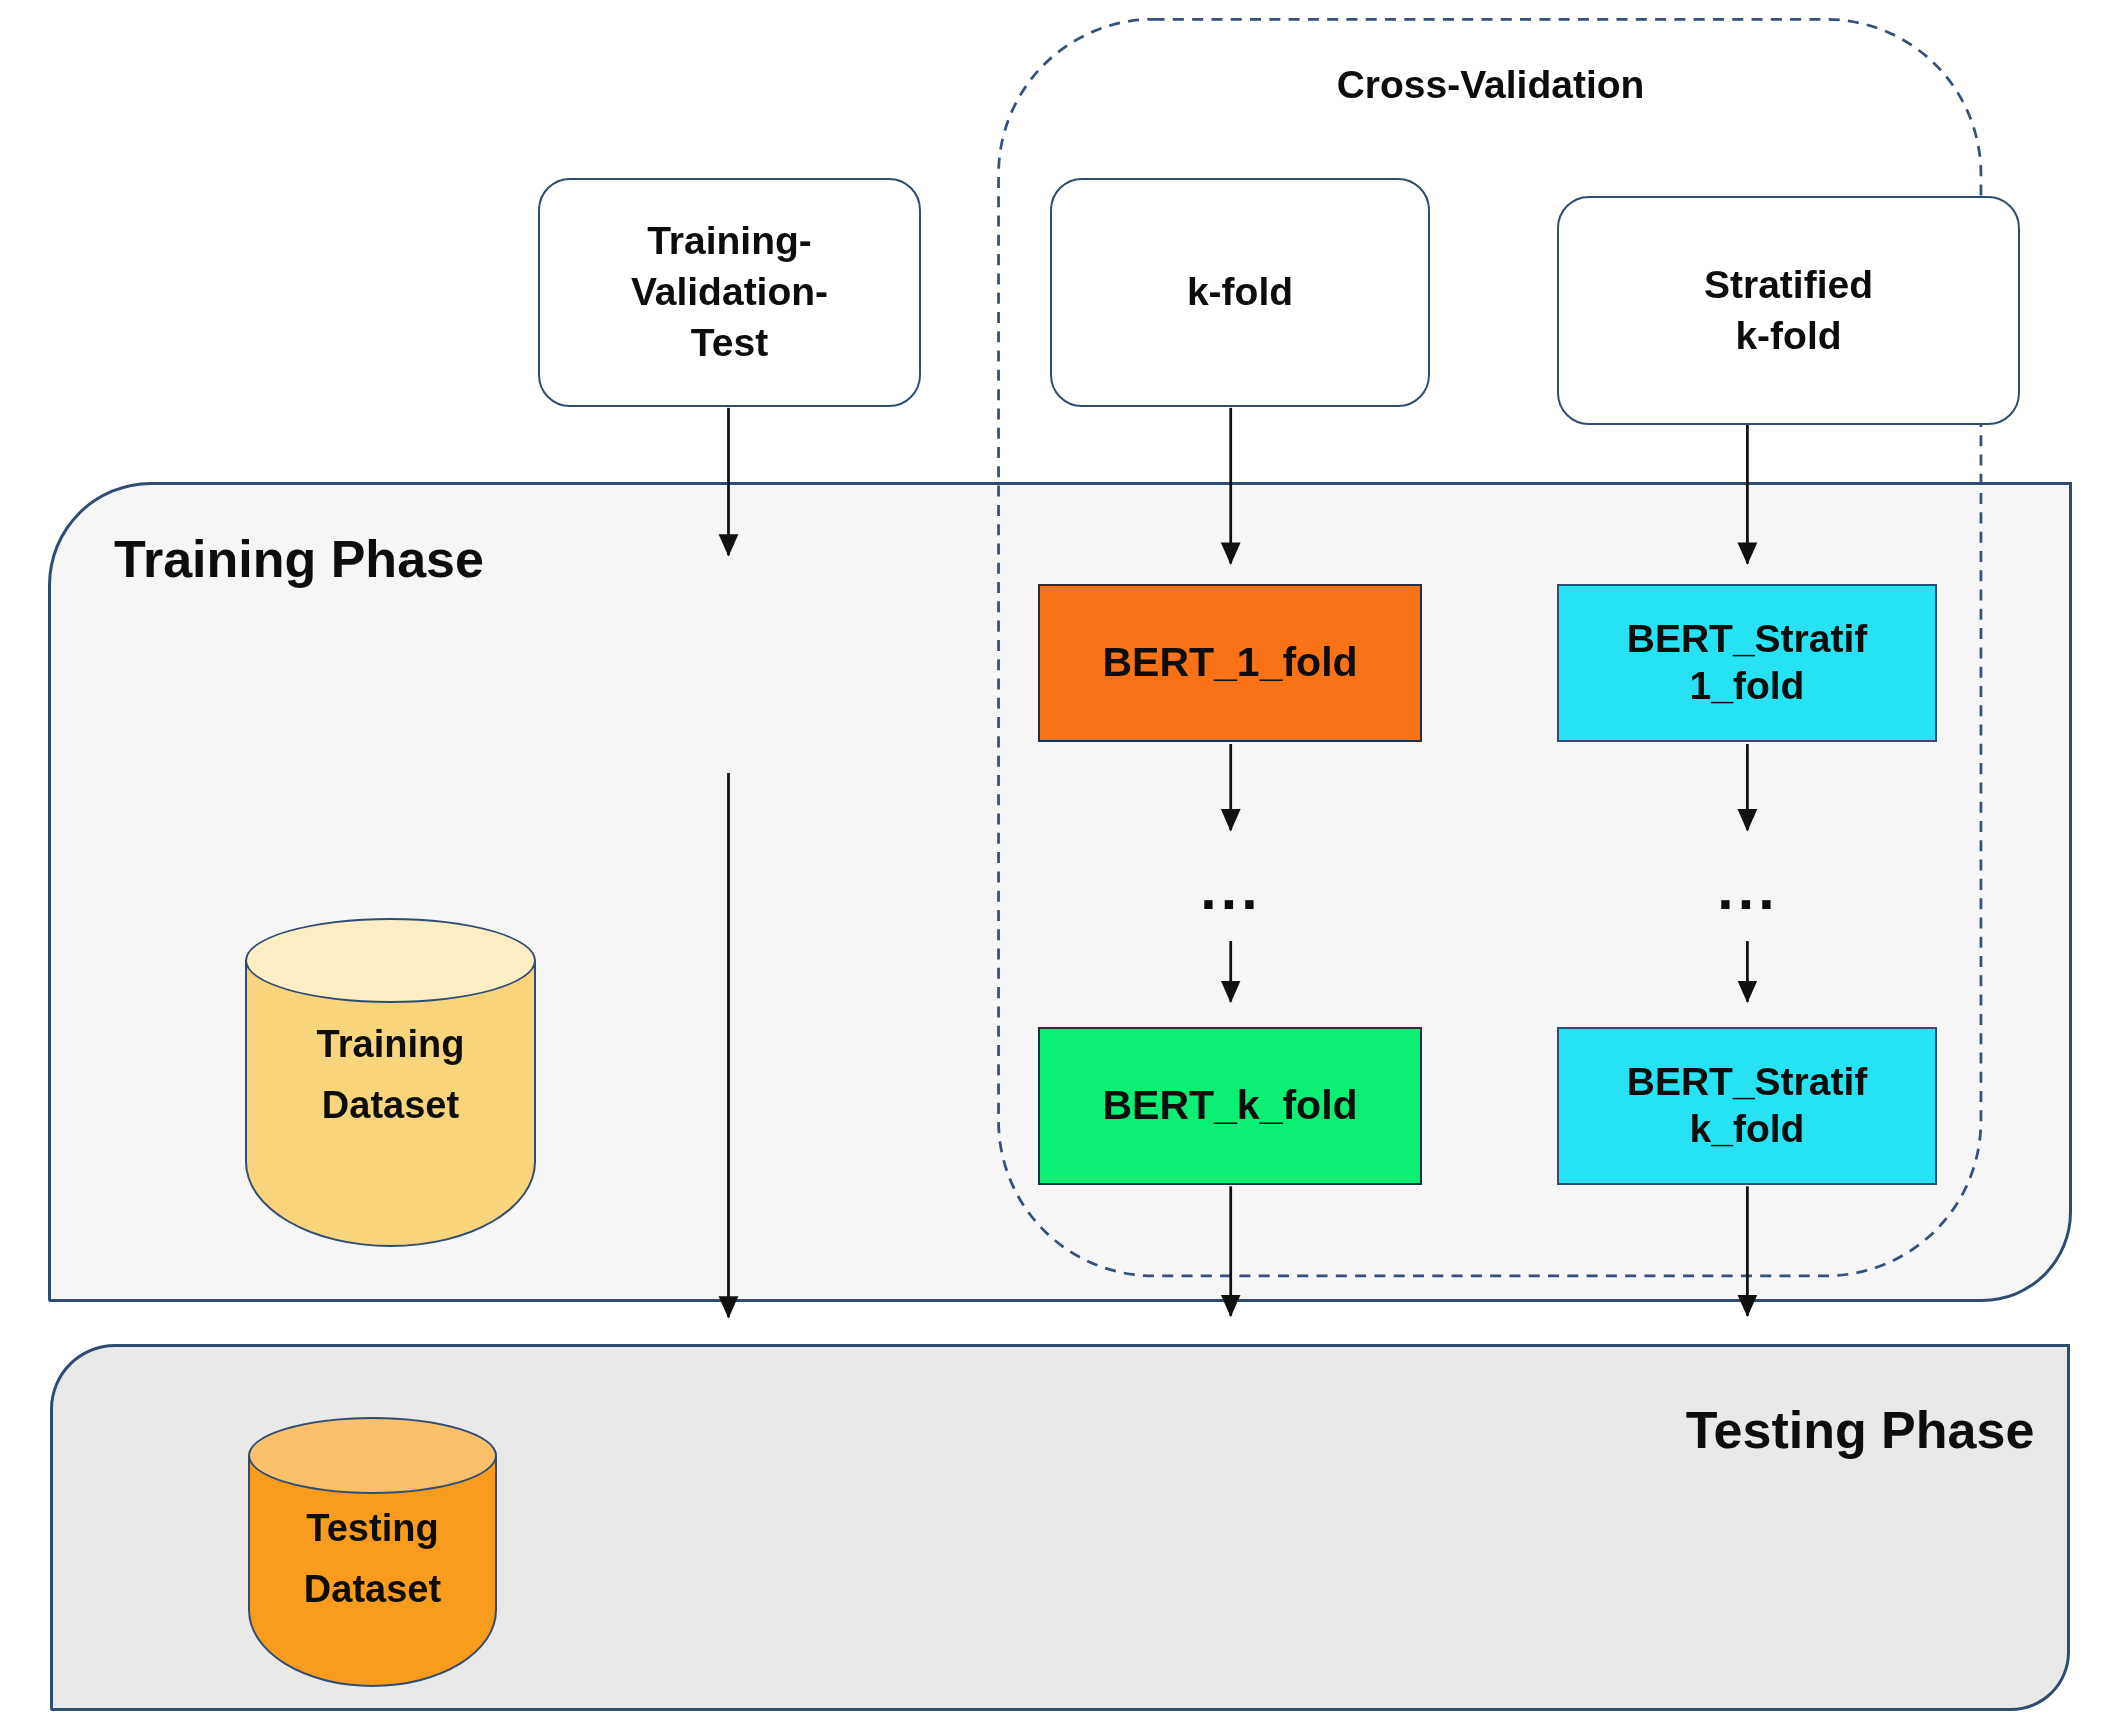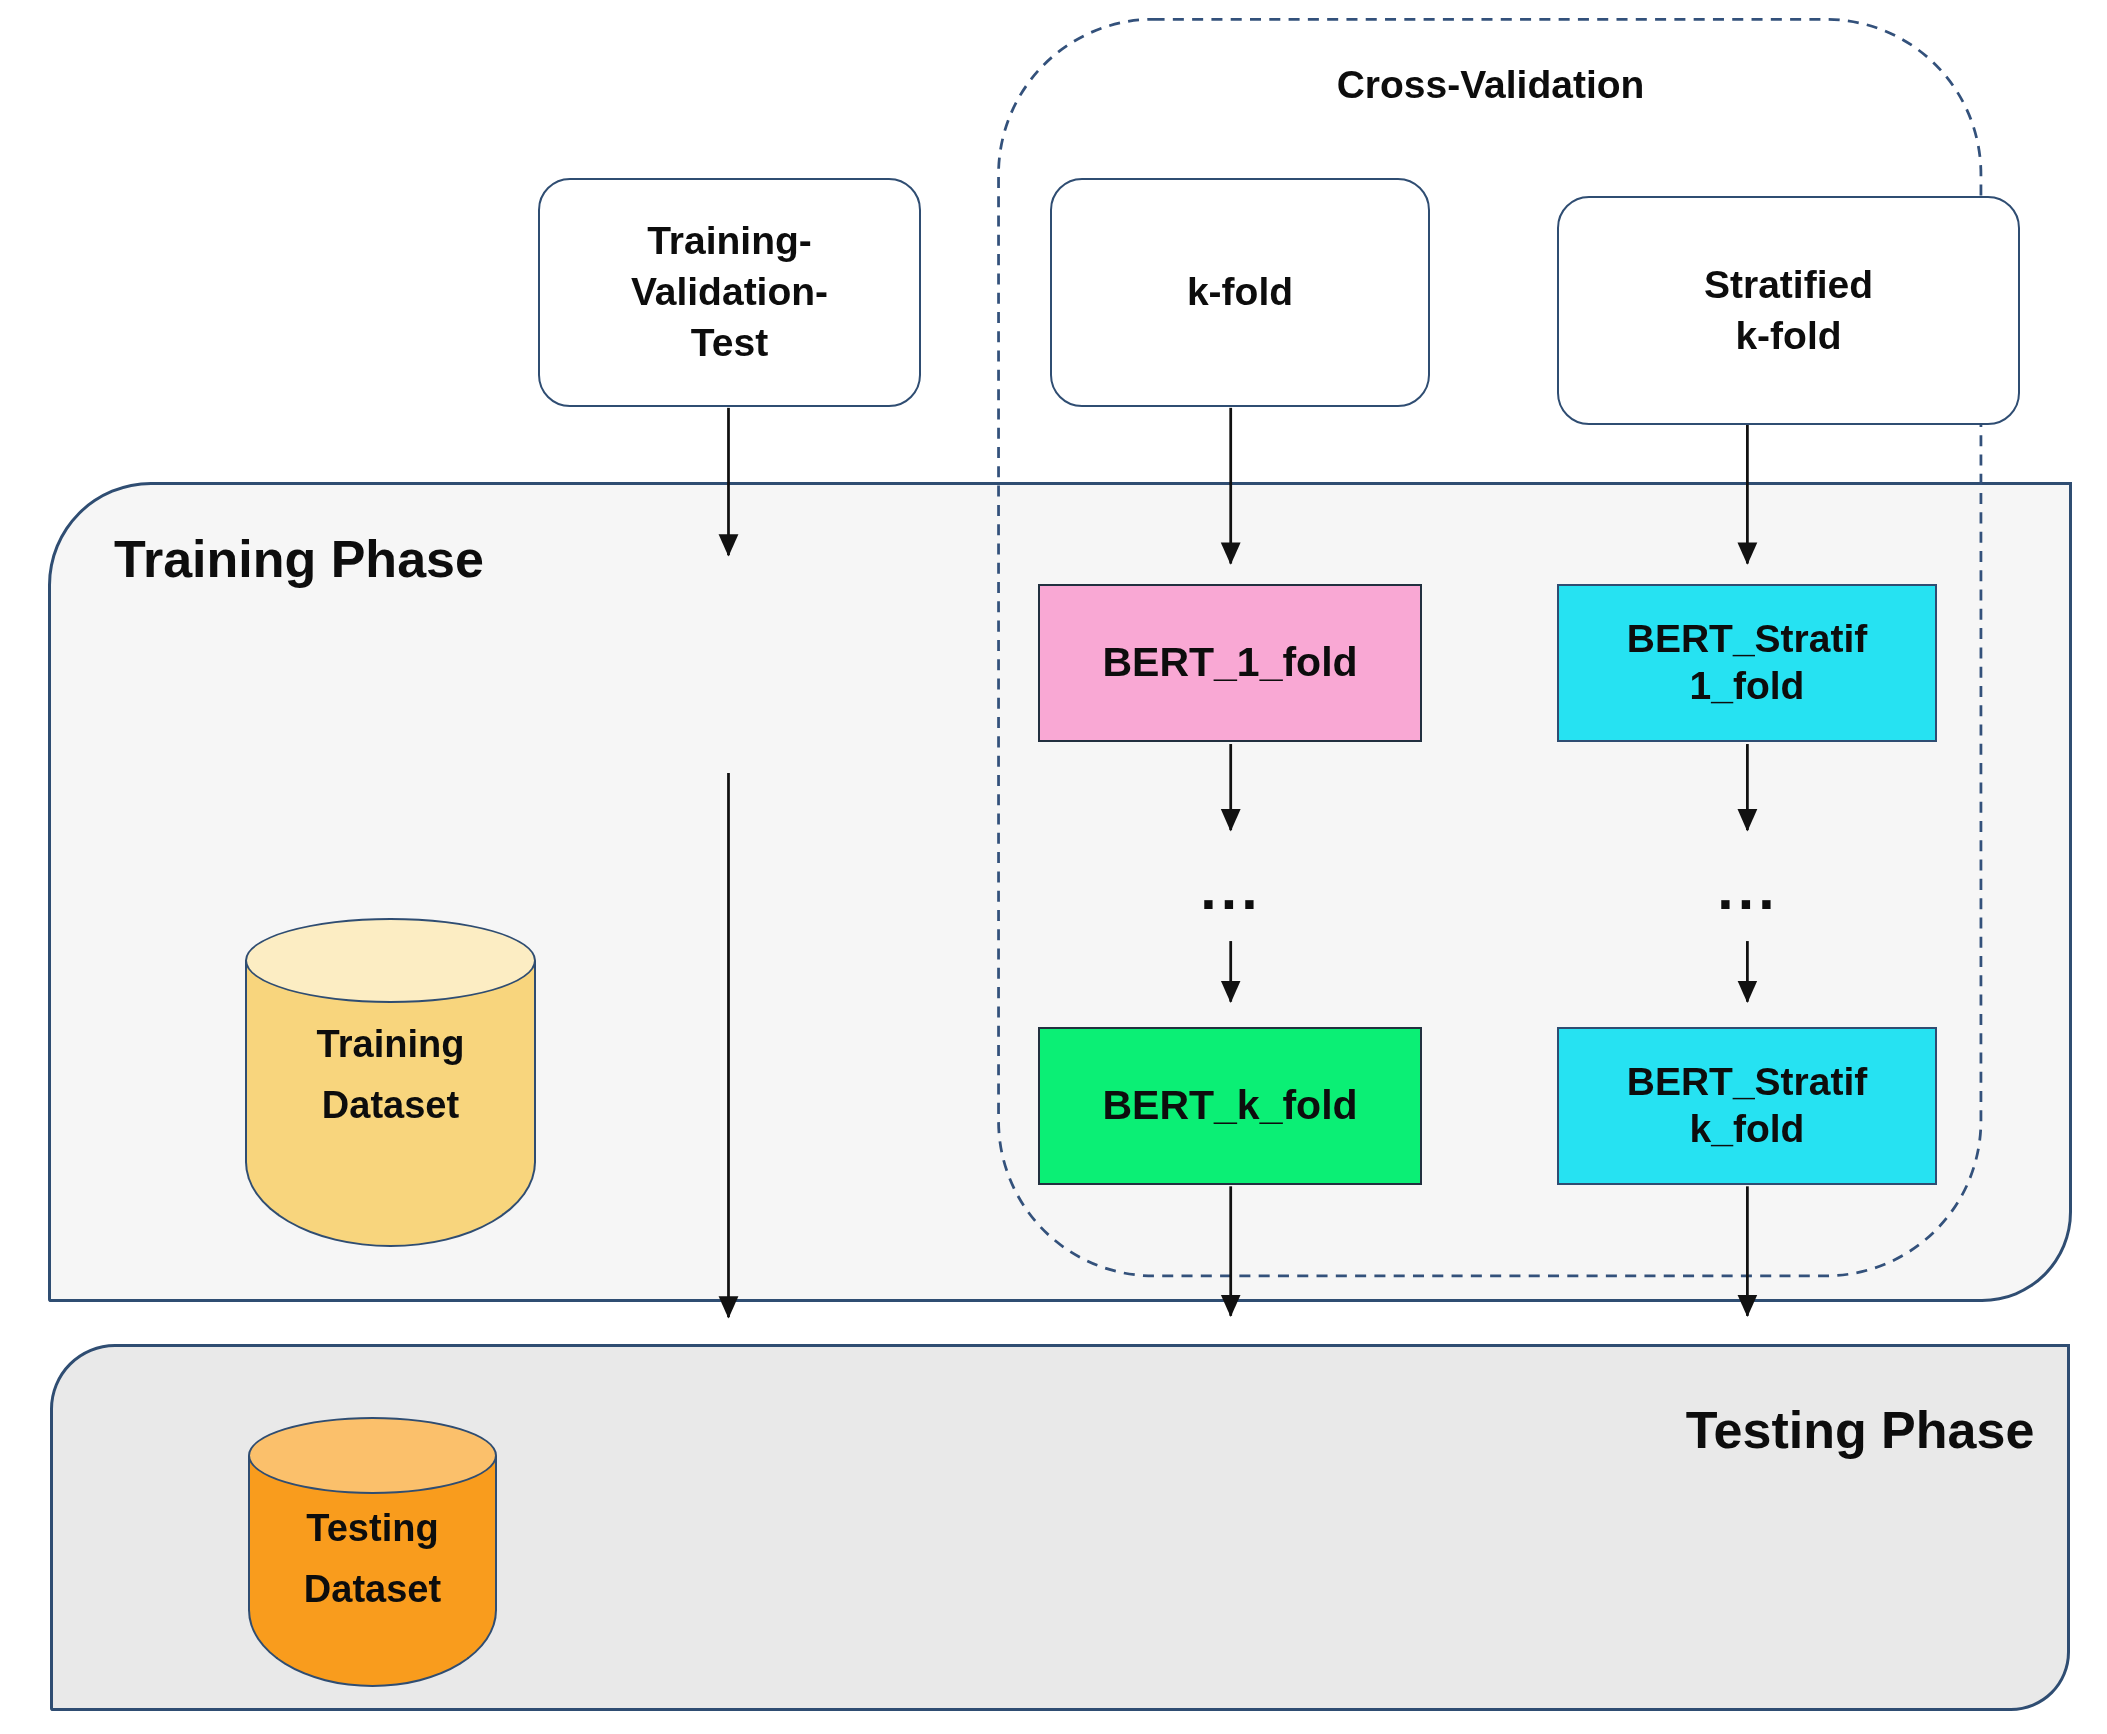--- a/index.html
+++ b/index.html
@@ -125,21 +125,21 @@
 
   <div class="abs" id="cv-label">Cross-Validation</div>
   <div class="abs pill" id="box-kfold">
     <span>k-fold</span>
   </div>
   <div class="abs pill" id="box-strat">
     <span>Stratified</span>
     <span>k-fold</span>
   </div>
 
-  <div class="abs model greenish" id="bert-1fold" style="background-color: #f9a8d4;">
+  <div class="abs model greenish" id="bert-1fold" style="background-color: #f97316;">
     <span>BERT_1_fold</span>
   </div>
   <div class="abs model" id="bert-strat-1fold" style="background-color: rgb(38, 226, 242);">
     <span>BERT_Stratif</span>
     <span>1_fold</span>
   </div>
   <div class="abs model greenish" id="bert-kfold" style="background-color: rgb(11, 239, 117); text-align: center;">
     <span>BERT_k_fold</span>
   </div>
   <div class="abs model" id="bert-strat-kfold" style="background-color: rgb(38, 226, 242);">

